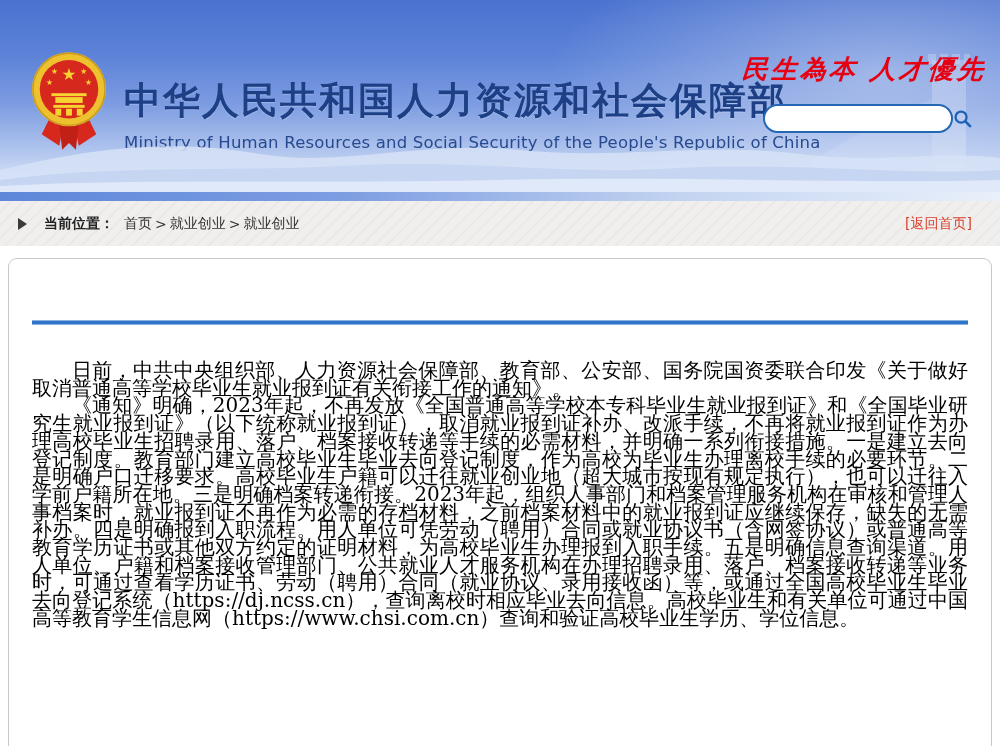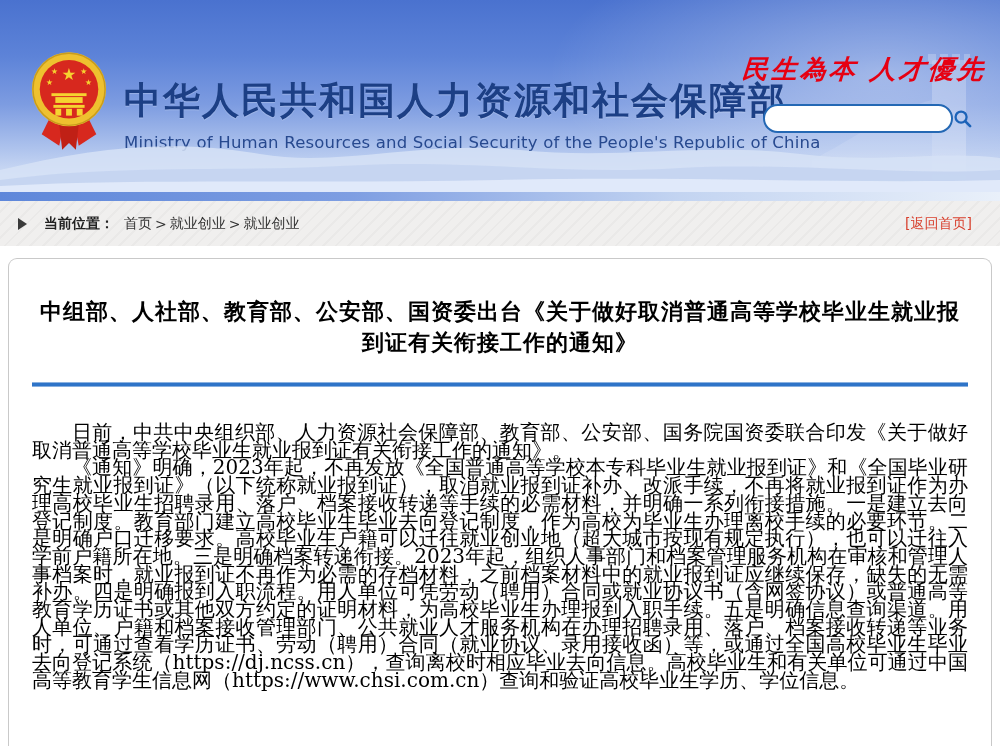--- a/index.html
+++ b/index.html
@@ -157,21 +157,20 @@
     <span class="bc-label">当前位置：</span>
     <a class="bc-link">首页</a>
     <span class="bc-sep">&gt;</span>
     <a class="bc-link">就业创业</a>
     <span class="bc-sep">&gt;</span>
     <a class="bc-link">就业创业</a>
     <a class="bc-return">[返回首页]</a>
   </nav>
 
   <main class="content-card">
-    <h1 class="article-title">中组部、人社部、教育部、公安部、国资委出台《关于做好取消普通高等学校毕业生就业报到证有关衔接工作的通知》</h1>
 
 
     <hr class="blue-rule">
 
     <div class="article-body">
       <p>日前，中共中央组织部、人力资源社会保障部、教育部、公安部、国务院国资委联合印发《关于做好取消普通高等学校毕业生就业报到证有关衔接工作的通知》。</p>
       <p>《通知》明确，2023年起，不再发放《全国普通高等学校本专科毕业生就业报到证》和《全国毕业研究生就业报到证》（以下统称就业报到证），取消就业报到证补办、改派手续，不再将就业报到证作为办理高校毕业生招聘录用、落户、档案接收转递等手续的必需材料，并明确一系列衔接措施。一是建立去向登记制度。教育部门建立高校毕业生毕业去向登记制度，作为高校为毕业生办理离校手续的必要环节。二是明确户口迁移要求。高校毕业生户籍可以迁往就业创业地（超大城市按现有规定执行），也可以迁往入学前户籍所在地。三是明确档案转递衔接。2023年起，组织人事部门和档案管理服务机构在审核和管理人事档案时，就业报到证不再作为必需的存档材料，之前档案材料中的就业报到证应继续保存，缺失的无需补办。四是明确报到入职流程。用人单位可凭劳动（聘用）合同或就业协议书（含网签协议）或普通高等教育学历证书或其他双方约定的证明材料，为高校毕业生办理报到入职手续。五是明确信息查询渠道。用人单位、户籍和档案接收管理部门、公共就业人才服务机构在办理招聘录用、落户、档案接收转递等业务时，可通过查看学历证书、劳动（聘用）合同（就业协议、录用接收函）等，或通过全国高校毕业生毕业去向登记系统（https://dj.ncss.cn），查询离校时相应毕业去向信息。高校毕业生和有关单位可通过中国高等教育学生信息网（https://www.chsi.com.cn）查询和验证高校毕业生学历、学位信息。</p>
     </div>
   </main>
 

